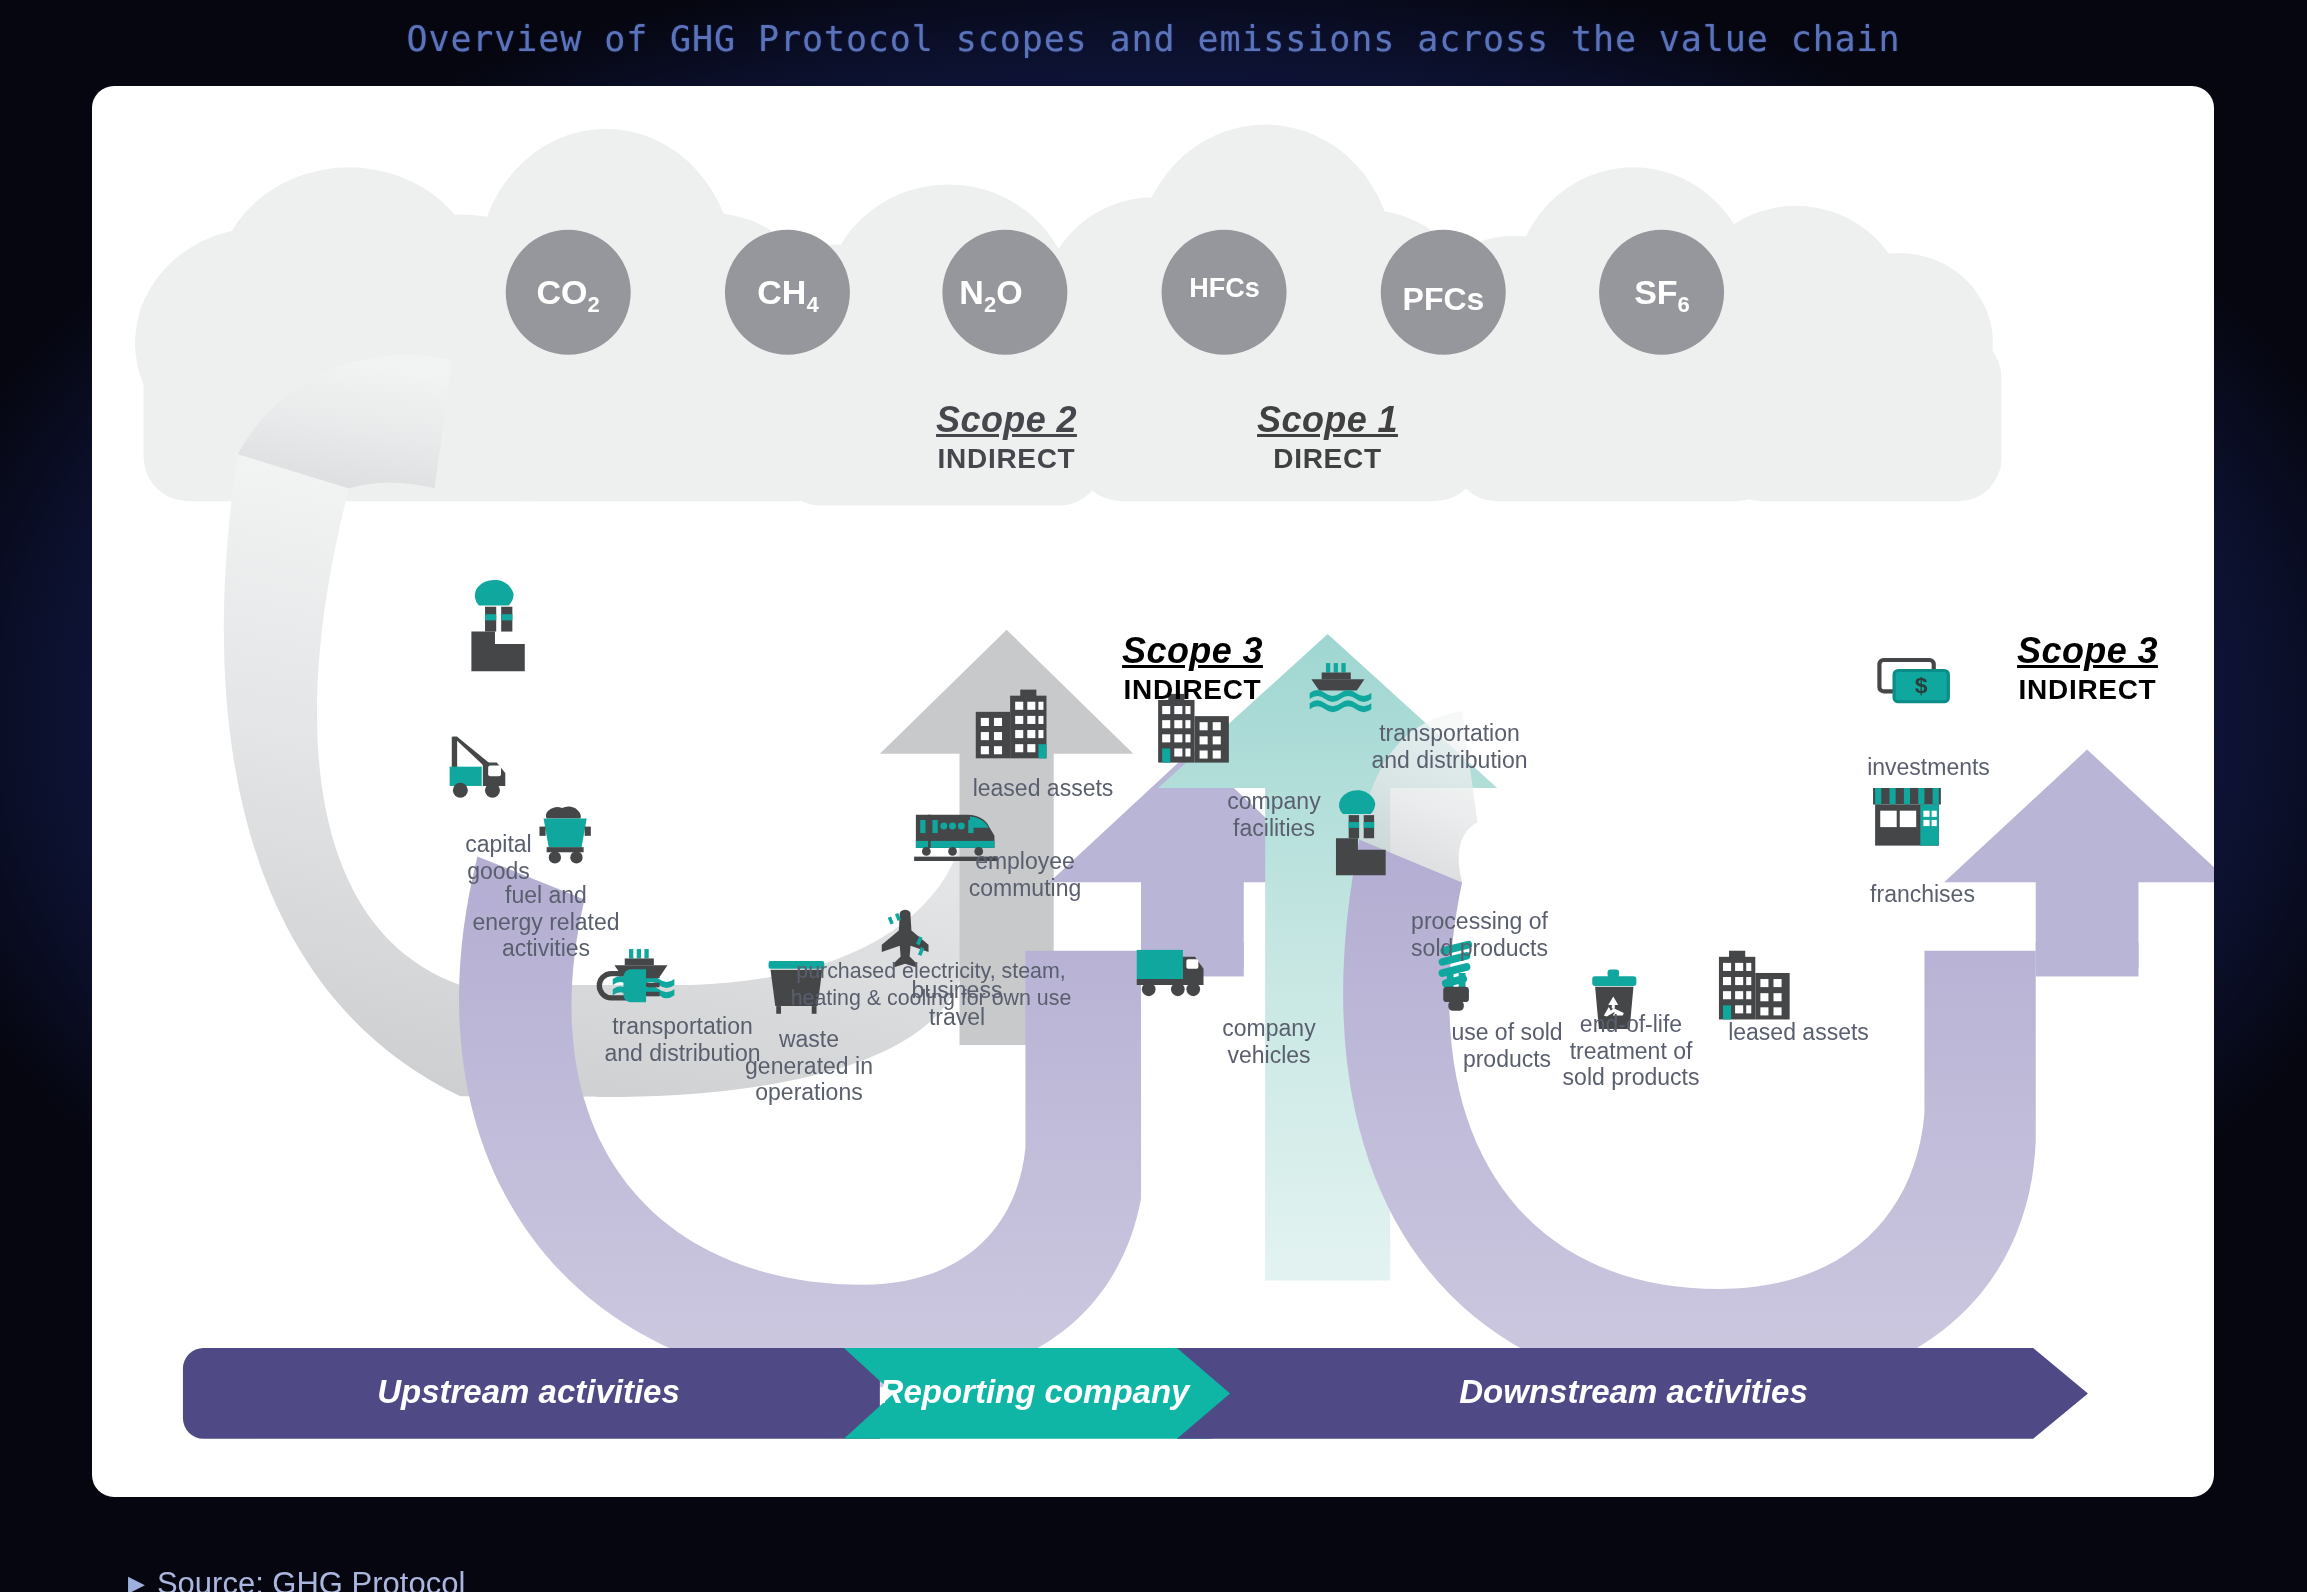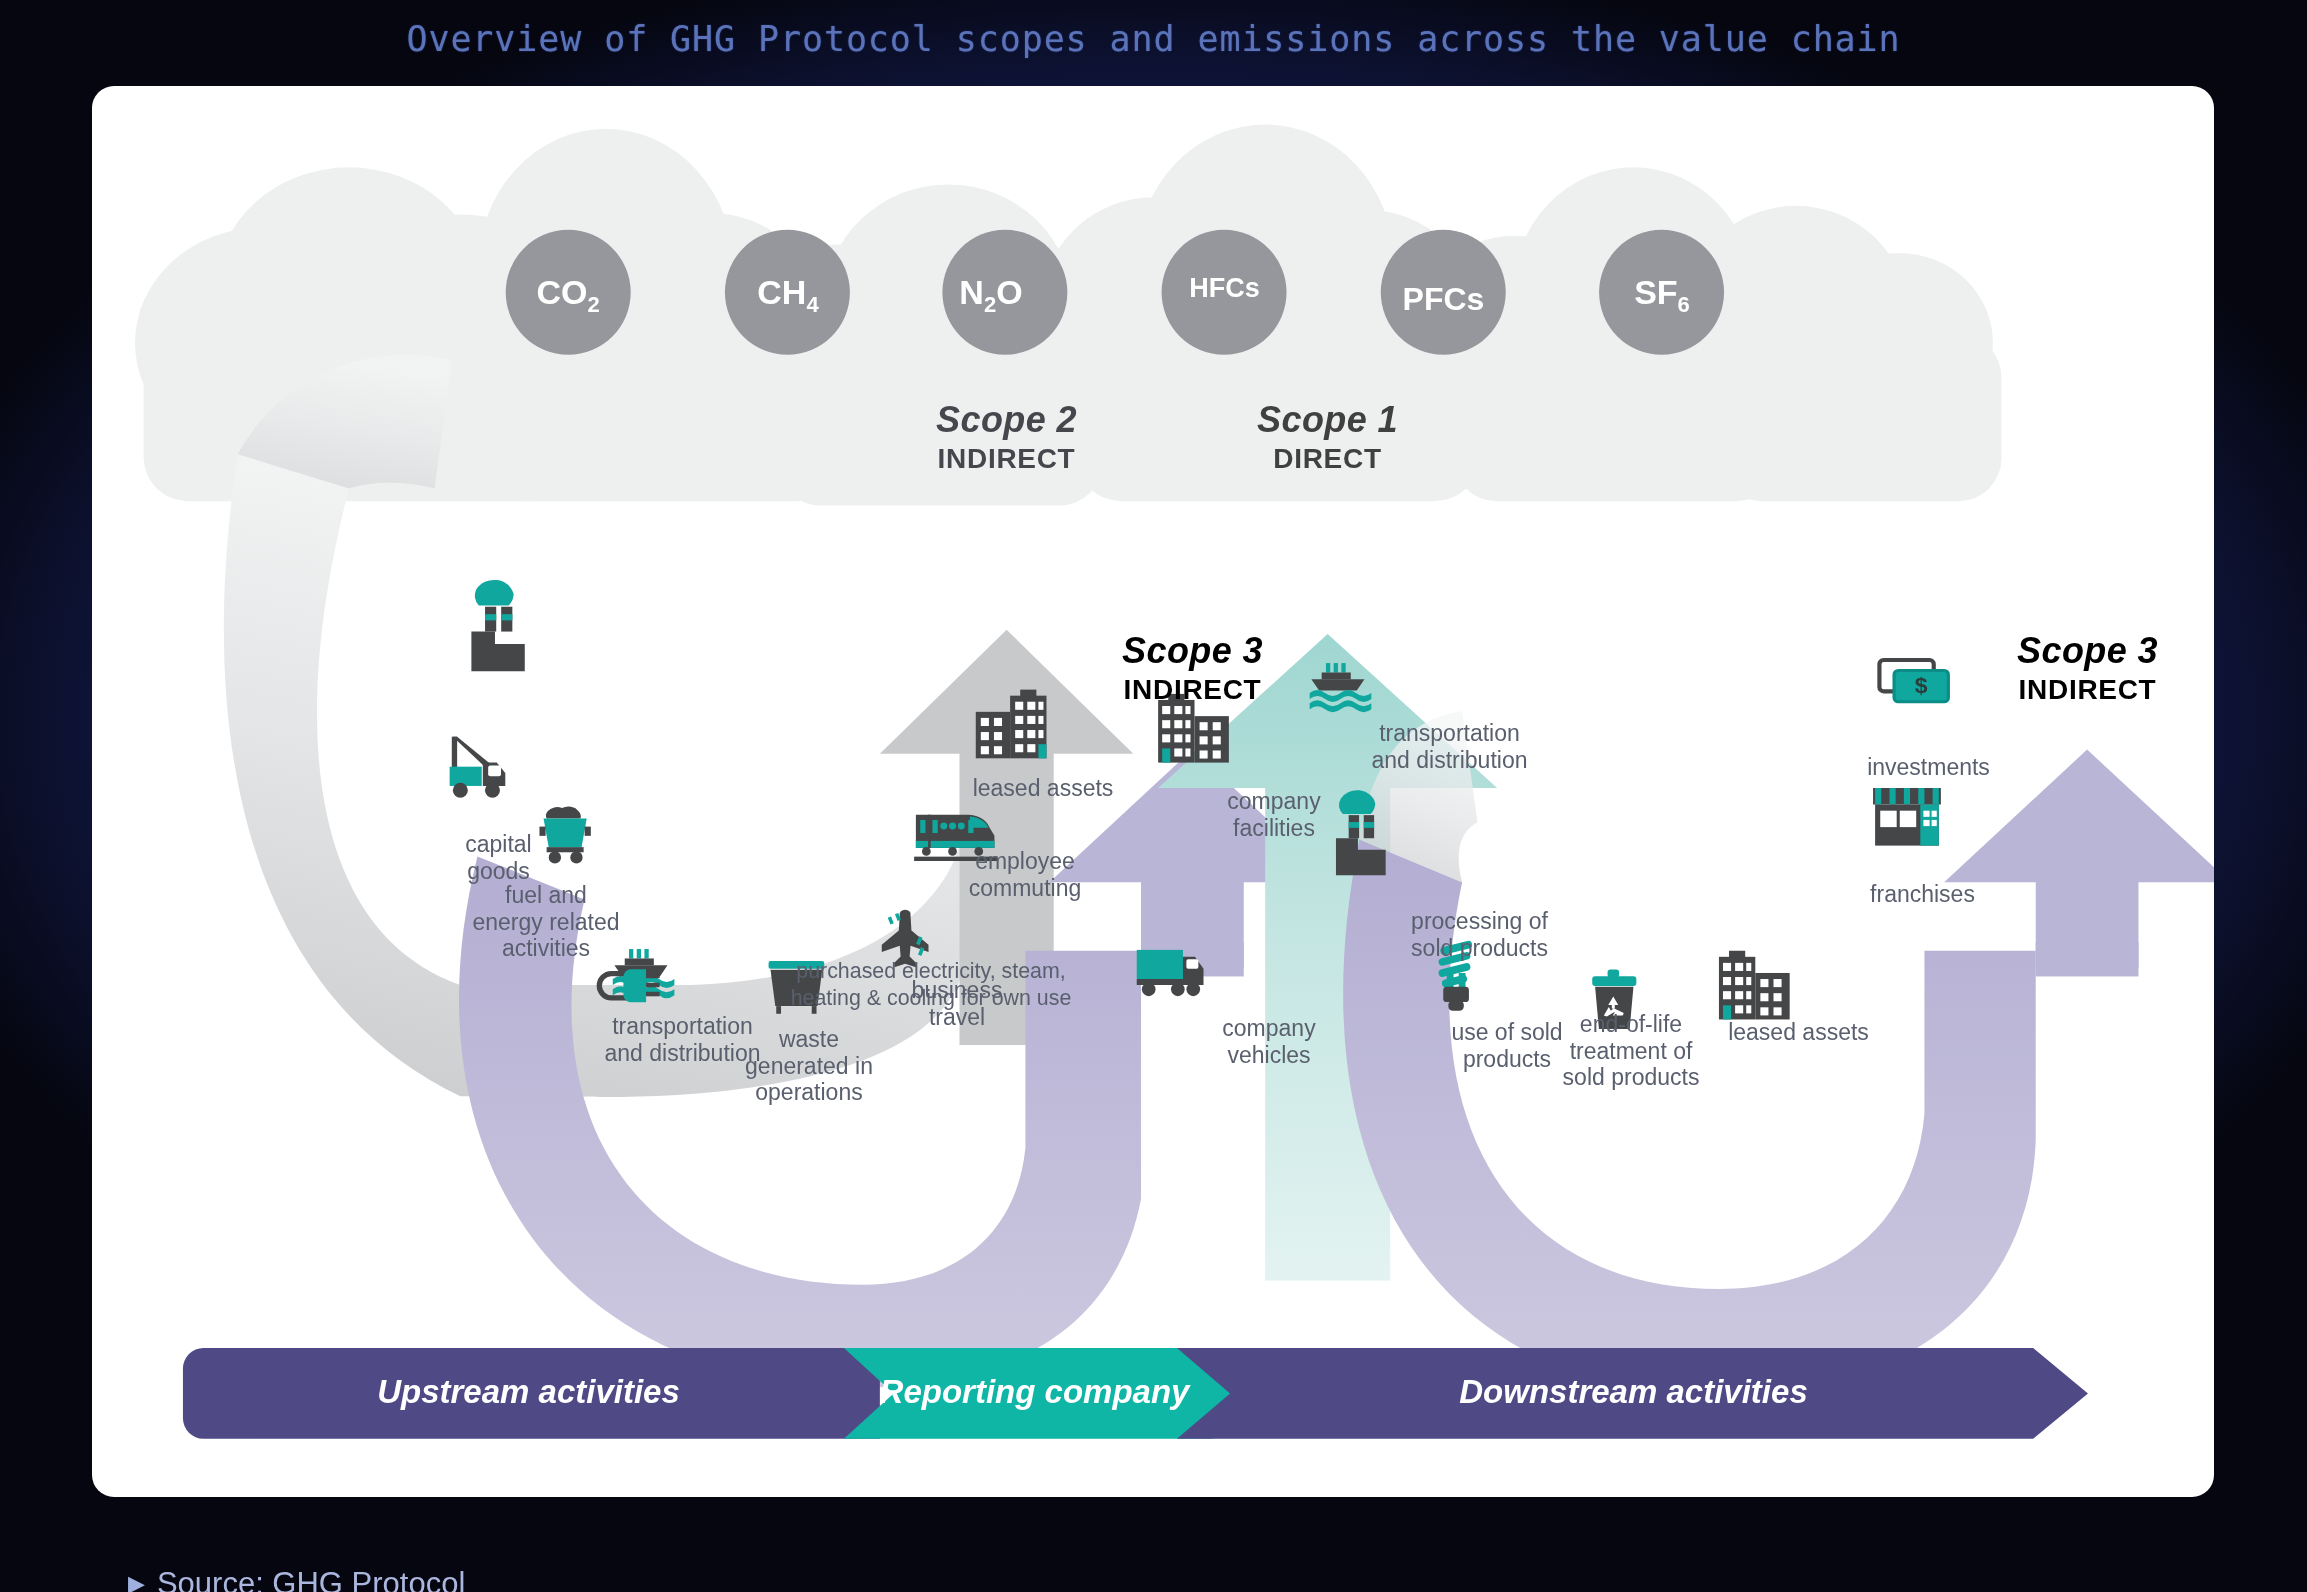--- a/index.html
+++ b/index.html
@@ -51,20 +51,21 @@
   .lbl.left  { text-align: center; }
   .scope-head {
     position: absolute;
     text-align: center;
     white-space: nowrap;
   }
   .scope-head .s-name {
     display:block;
     font-size: 36px; font-weight: bold; font-style: italic;
     letter-spacing: 0.4px;
+    text-decoration: underline;
   }
   .scope-head .s-kind {
     display:block;
     font-size: 28px; font-weight: bold; letter-spacing: 0.7px;
     margin-top: 1.7px;
   }
   .scope2 .s-name, .scope2 .s-kind { color: #45474c; }
   .scope1 .s-name, .scope1 .s-kind { color: #404040; }
   .scope3 .s-name, .scope3 .s-kind { color: #000000; }
 

